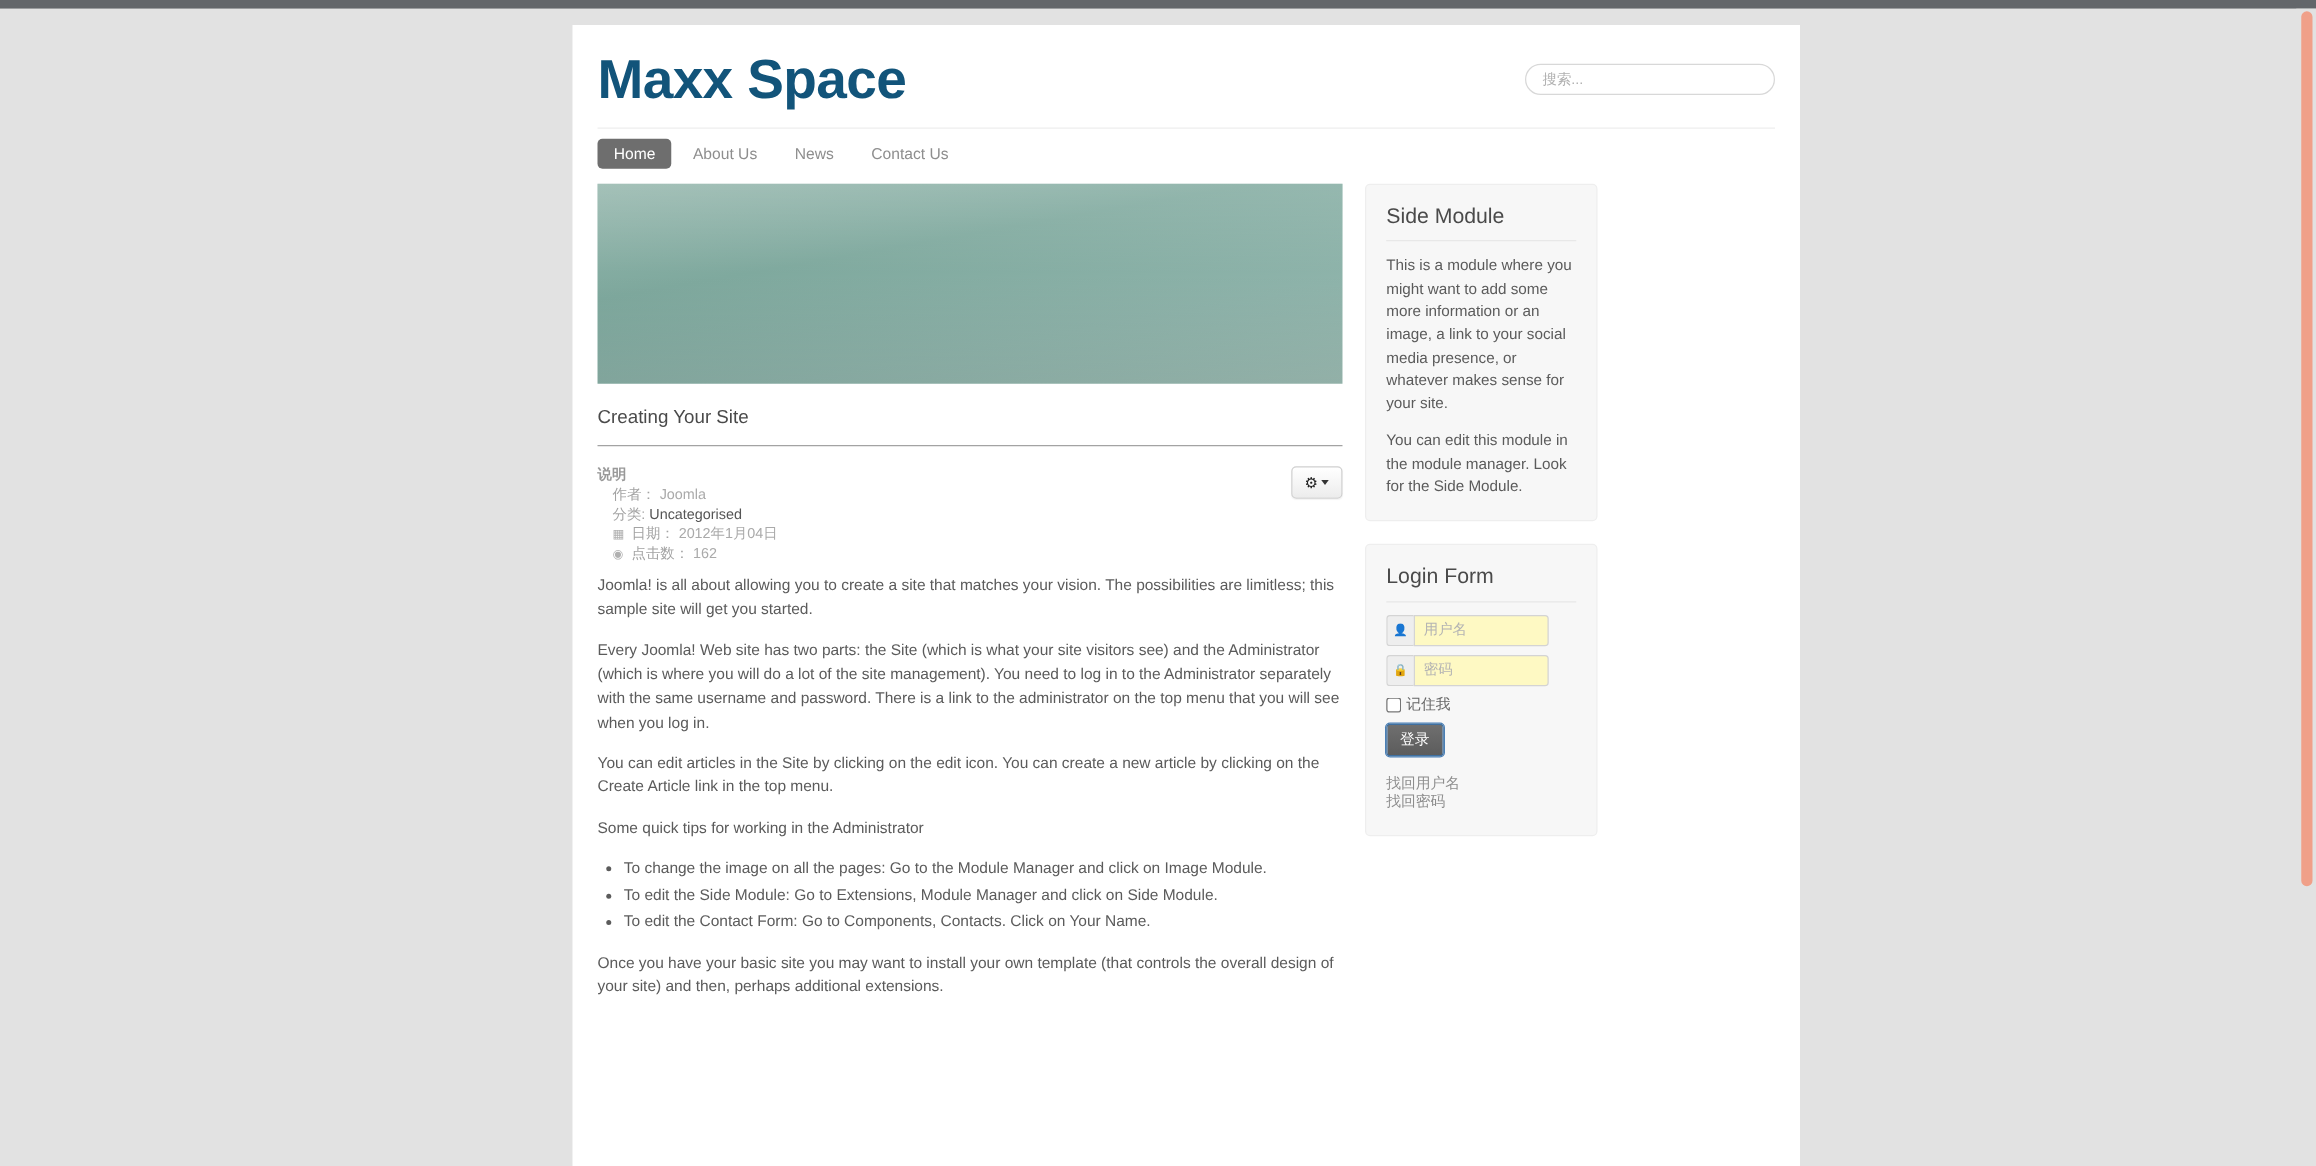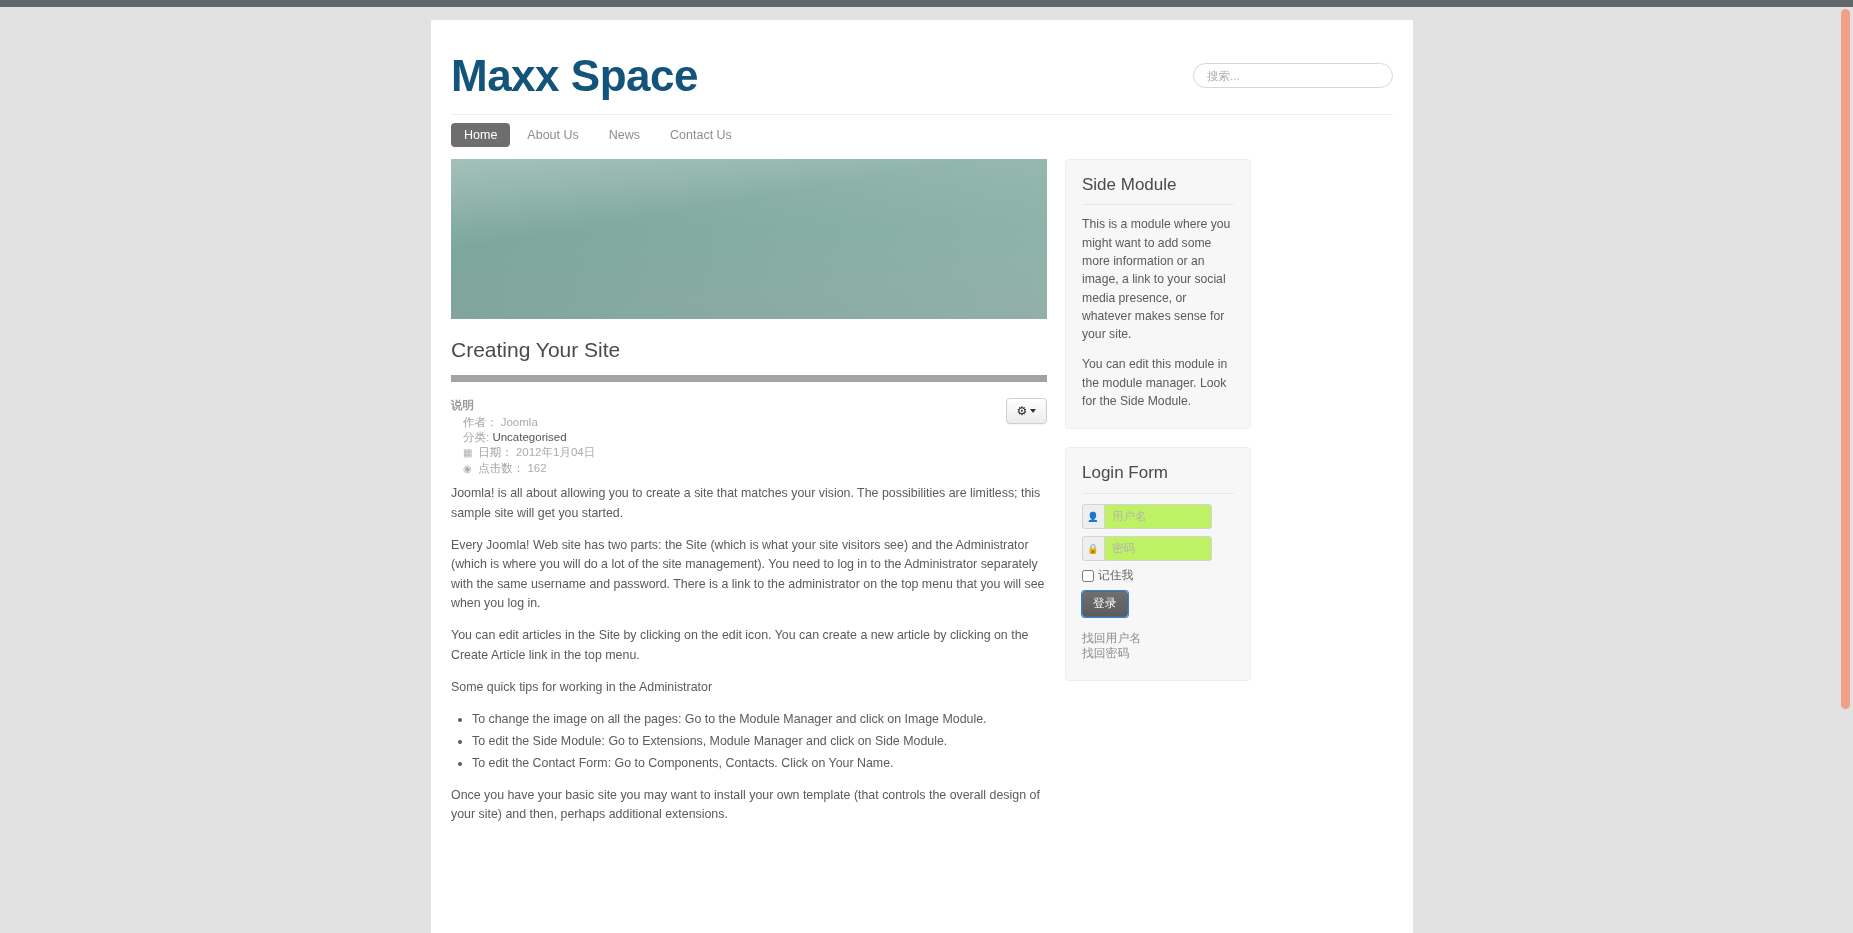--- a/index.html
+++ b/index.html
@@ -29,24 +29,24 @@
   #scrollbar-thumb {
     position: absolute; top: 2px; right: 3px;
     width: 9px; height: 700px;
     background: #f0a089;
     border-radius: 5px;
   }
 
   
   #page {
     position: absolute;
-    left: 431px; top: 13px;
+    left: 458px; top: 13px;
     width: 982px; height: 913px;
     background: #ffffff;
-    padding: 12px 20px;
+    padding: 0 20px;
   }
 
   
   .header {
     position: relative;
     height: 82px;
   }
   .site-title {
     position: absolute;
     left: 0; top: 22px;
@@ -113,26 +113,26 @@
     background: linear-gradient(170deg,#93b5ab 0%, #7fa99e 35%, #8fb4ab 70%, #9dbdb4 100%);
   }
   .banner .sheen {
     position: absolute; inset: 0;
     background: linear-gradient(to bottom, rgba(255,255,255,0.16), rgba(255,255,255,0) 45%, rgba(0,0,0,0.07));
     pointer-events: none;
   }
 
   
   .article-title {
-    font-size: 21px;
+    font-size: 15px;
     color: #4a4a4a;
     font-weight: normal;
     margin: 18px 0 16px 0;
     padding-bottom: 13px;
-    border-bottom: 7px solid #a3a3a3;
+    border-bottom: 1px solid #a3a3a3;
     line-height: 1.2;
   }
   .article-meta-row {
     display: flex;
     justify-content: space-between;
     align-items: flex-start;
     margin-top: 12px;
   }
   .meta-block { font-size: 11.5px; color: #a0a0a0; line-height: 1.34; }
   .meta-heading { font-weight: bold; color: #999999; margin-bottom: 1px; }
@@ -222,21 +222,21 @@
   }
   .login-input {
     width: 108px; height: 25px;
     border: 1px solid #d4d4d4;
     border-radius: 0 3px 3px 0;
     padding: 0 7px;
     font-size: 11.5px;
     color: #777;
     font-family: "Liberation Sans", sans-serif;
     outline: none;
-    background: #bef264;
+    background: #fef9c3;
   }
   .login-input::placeholder { color: #b3b3b3; }
   .remember-row {
     display: flex; align-items: center; gap: 4px;
     margin: 6px 0 7px 0;
     font-size: 11.8px; color: #666;
   }
   .remember-row input { margin: 0; width: 12px; height: 12px; }
   .login-btn {
     background: linear-gradient(to bottom, #6f6f6f, #5c5c5c);

